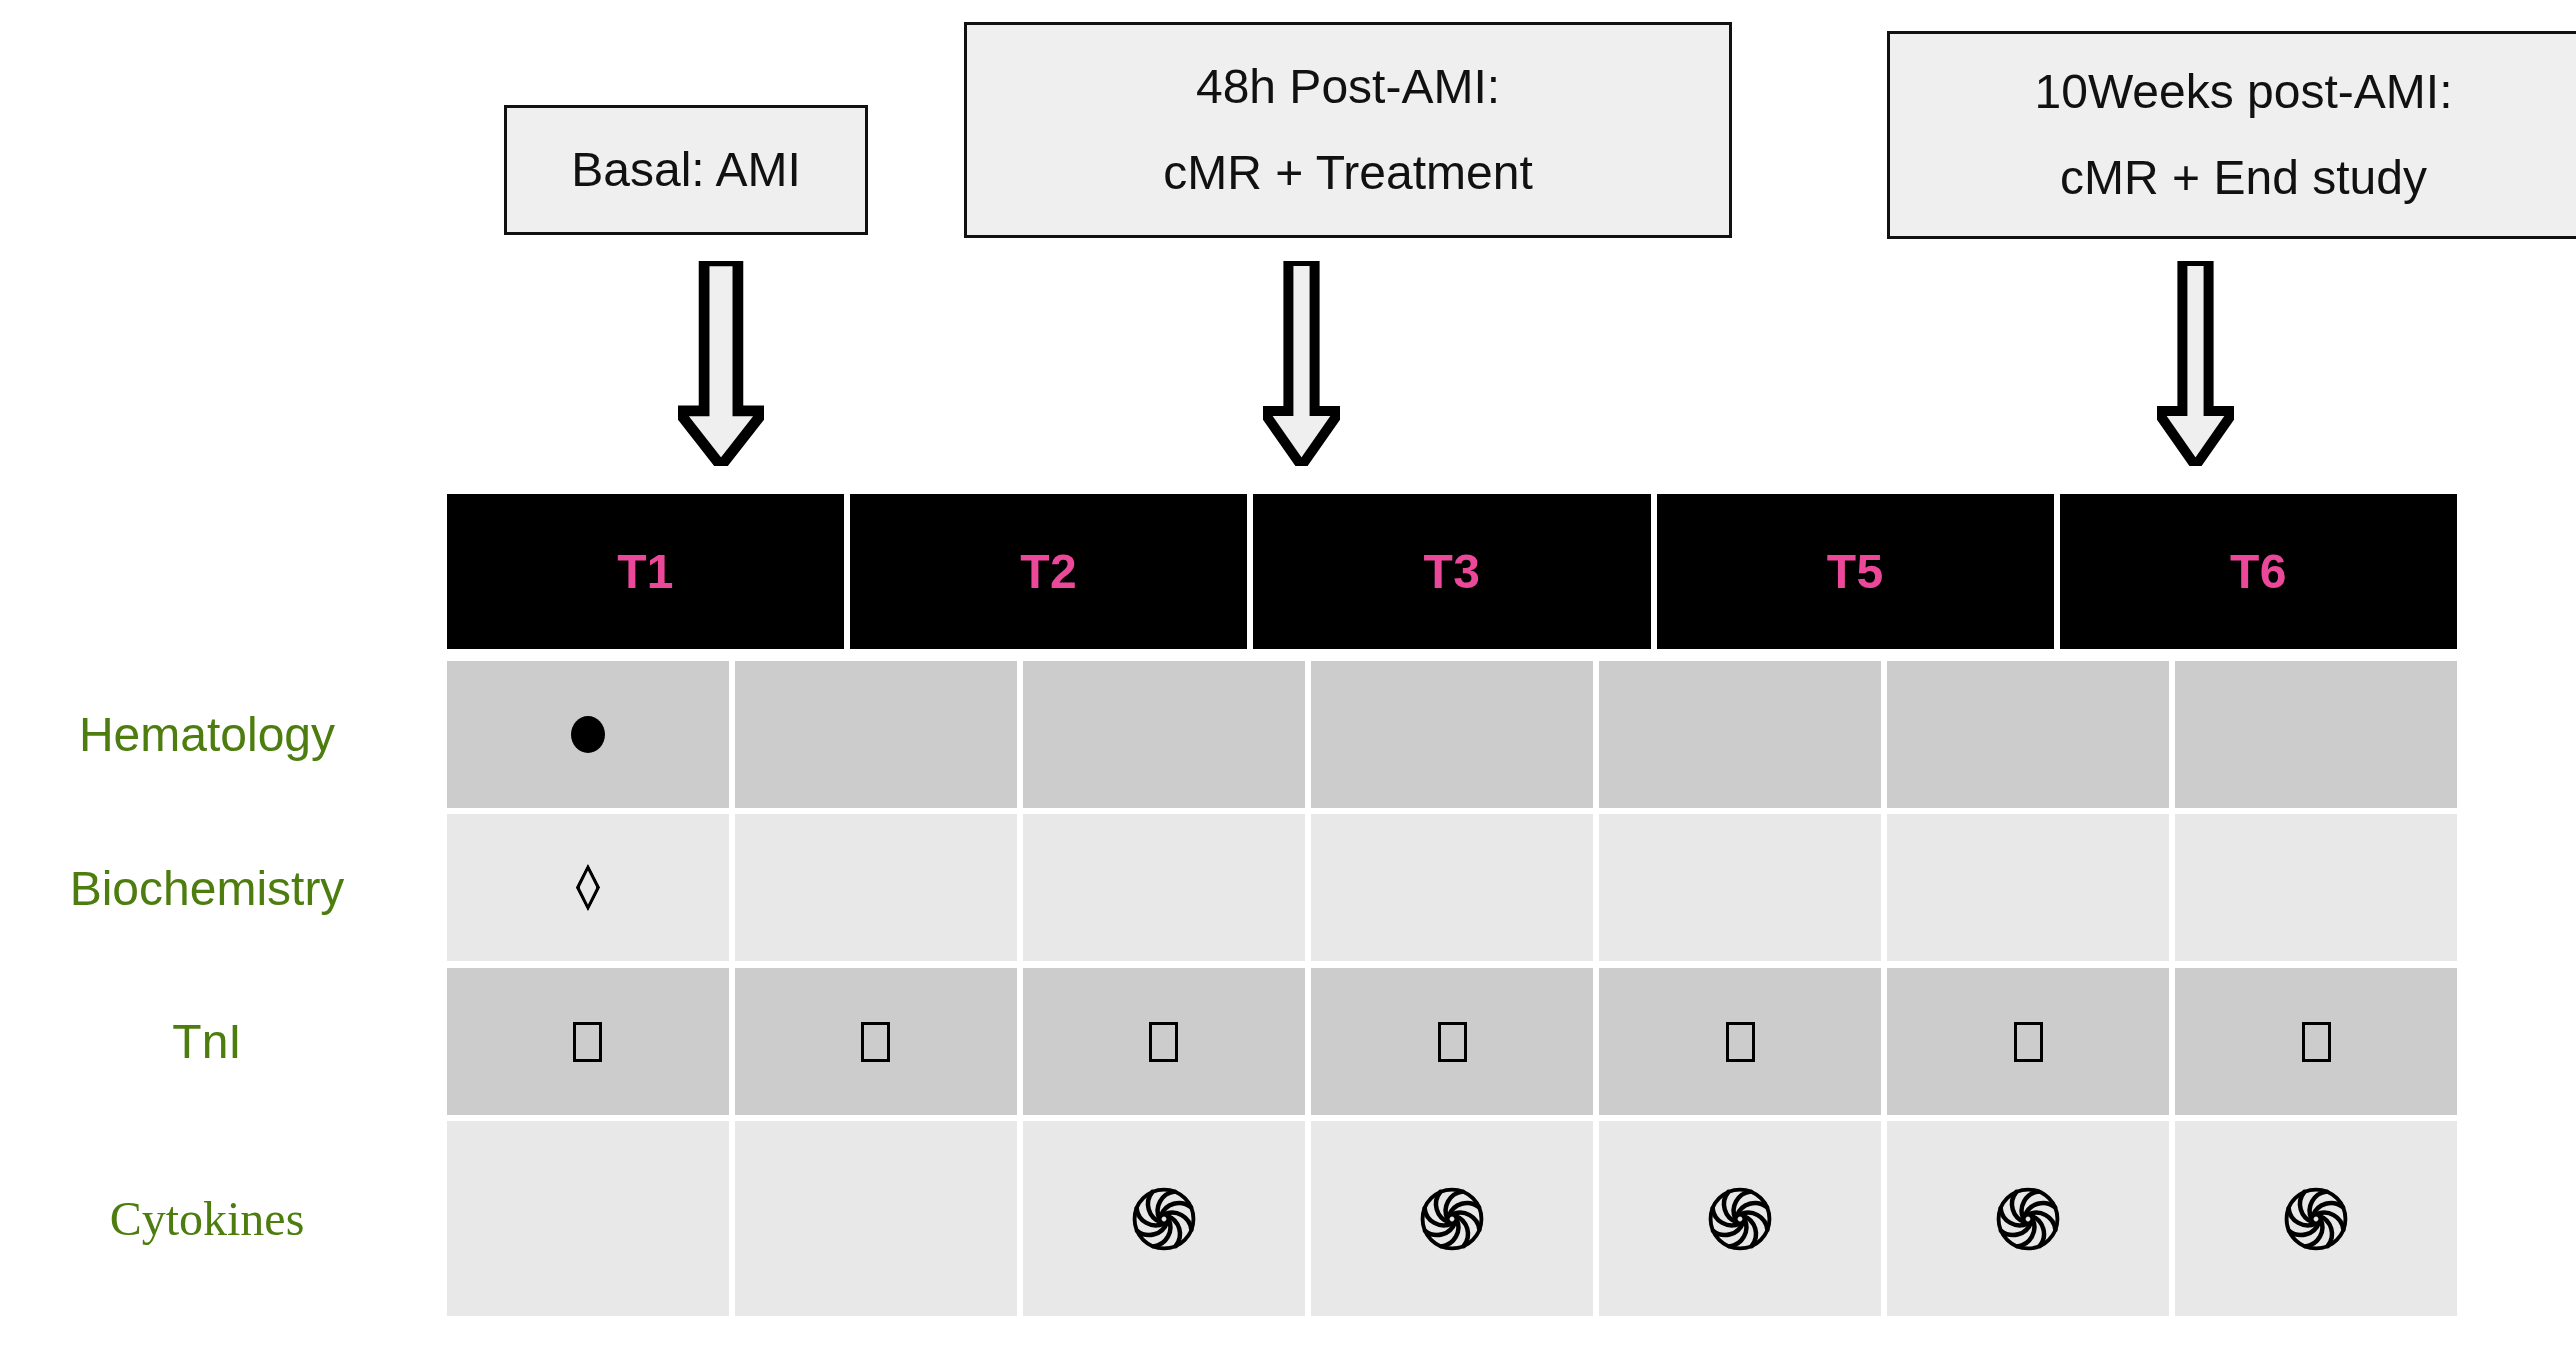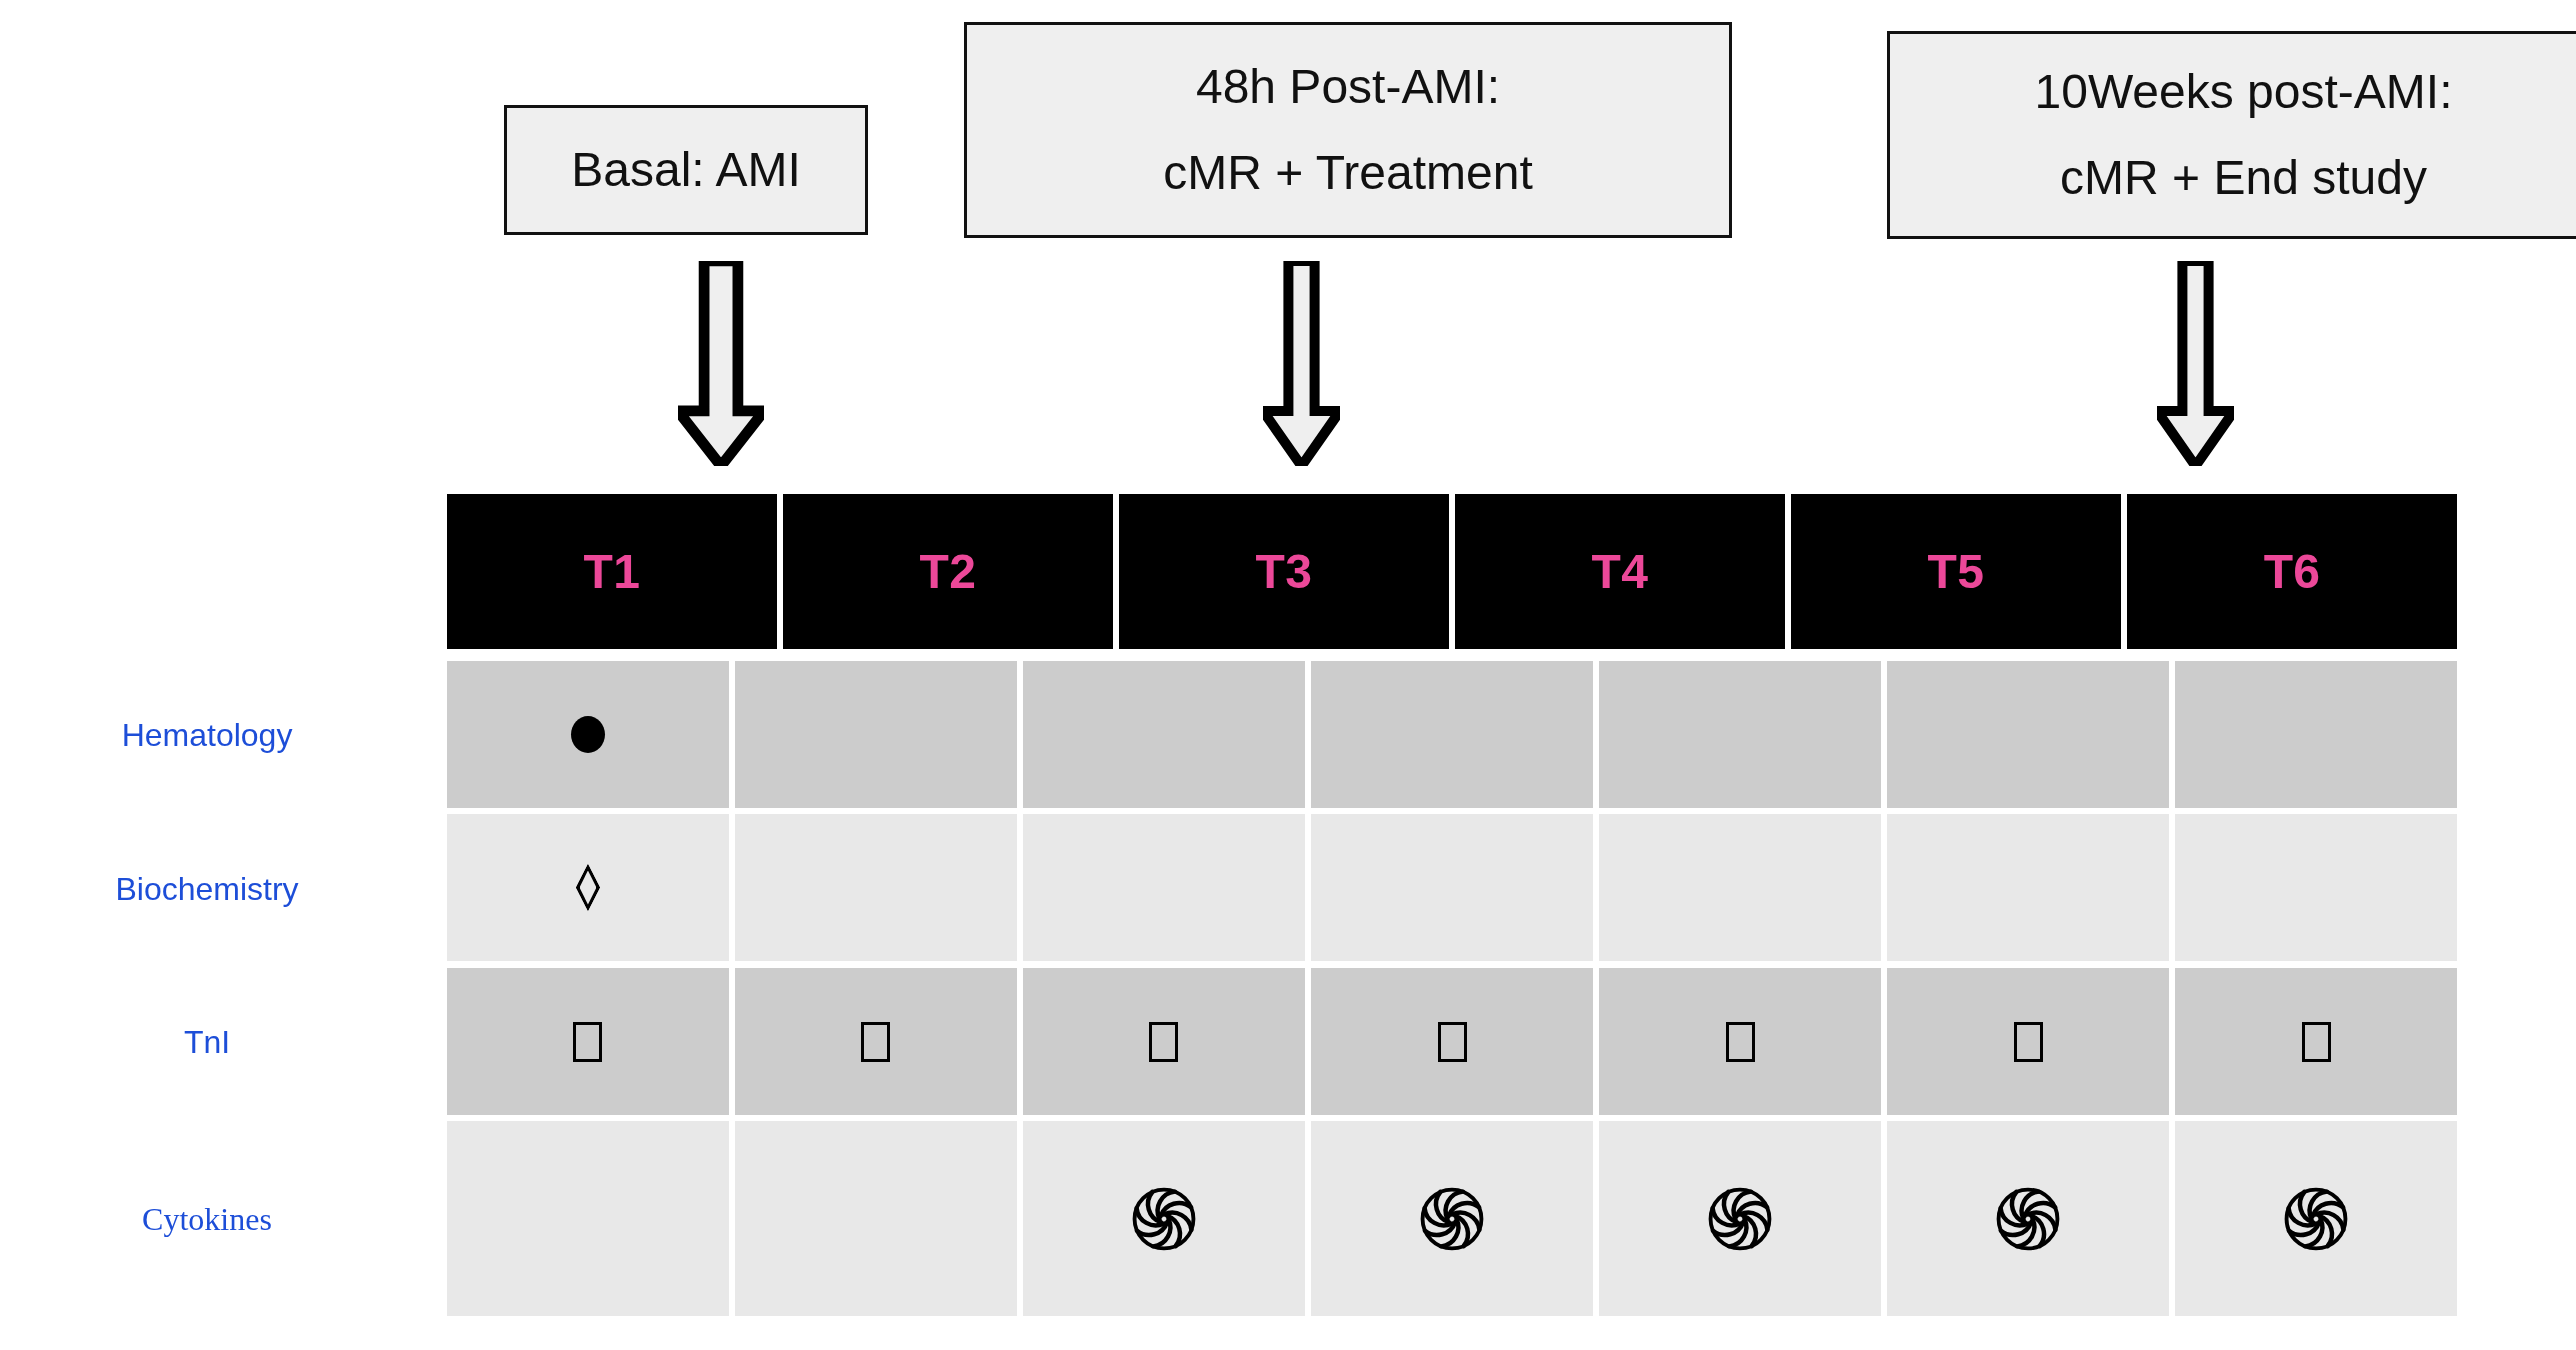--- a/index.html
+++ b/index.html
@@ -96,23 +96,23 @@
   }
   .row-dark  .grid-cell { background: #cccccc; }
   .row-light .grid-cell { background: #e8e8e8; }
 
   
   .row-label {
     position: absolute;
     left: 0px;
     width: 414px;
     text-align: center;
-    font-size: 32px;
+    font-size: 48px;
     line-height: 1;
-    color: #1d4ed8;
+    color: #4d7c0f;
     display: flex;
     align-items: center;
     justify-content: center;
   }
   #row-label-0 { top: 661px;  height: 147px; }
   #row-label-1 { top: 815px; height: 147px; }
   #row-label-2 { top: 968px; height: 147px; }
   #row-label-3 { top: 1121px; height: 195px; font-family: Liberation Serif, serif; }
 
   
@@ -218,23 +218,20 @@
       <div class="grid-cell">
           <span>T1</span>
         </div>
       <div class="grid-cell">
           <span>T2</span>
         </div>
       <div class="grid-cell">
           <span>T3</span>
         </div>
       <div class="grid-cell">
-          <span>T4</span>
-        </div>
-      <div class="grid-cell">
           <span>T5</span>
         </div>
       <div class="grid-cell">
           <span>T6</span>
         </div>
     </div>
 
     <div class="grid-row row-dark" id="row-0">
       <div class="grid-cell">
           <span class="marker marker-circle"></span>

